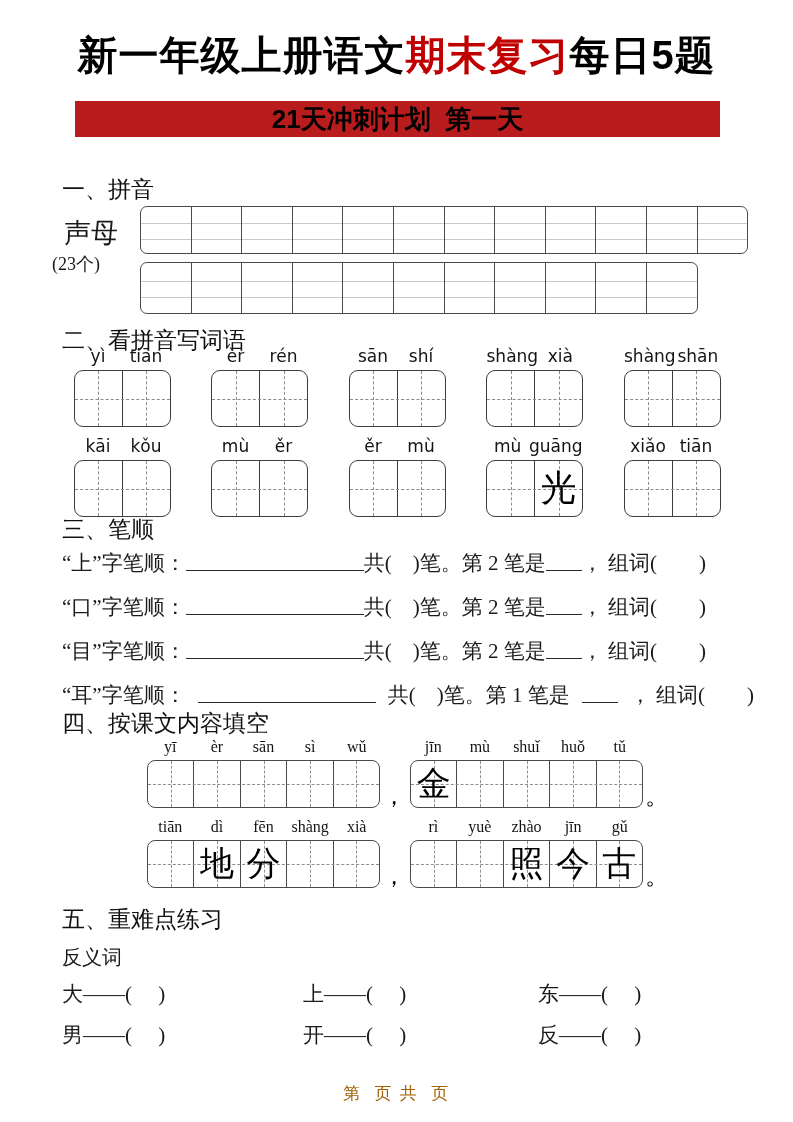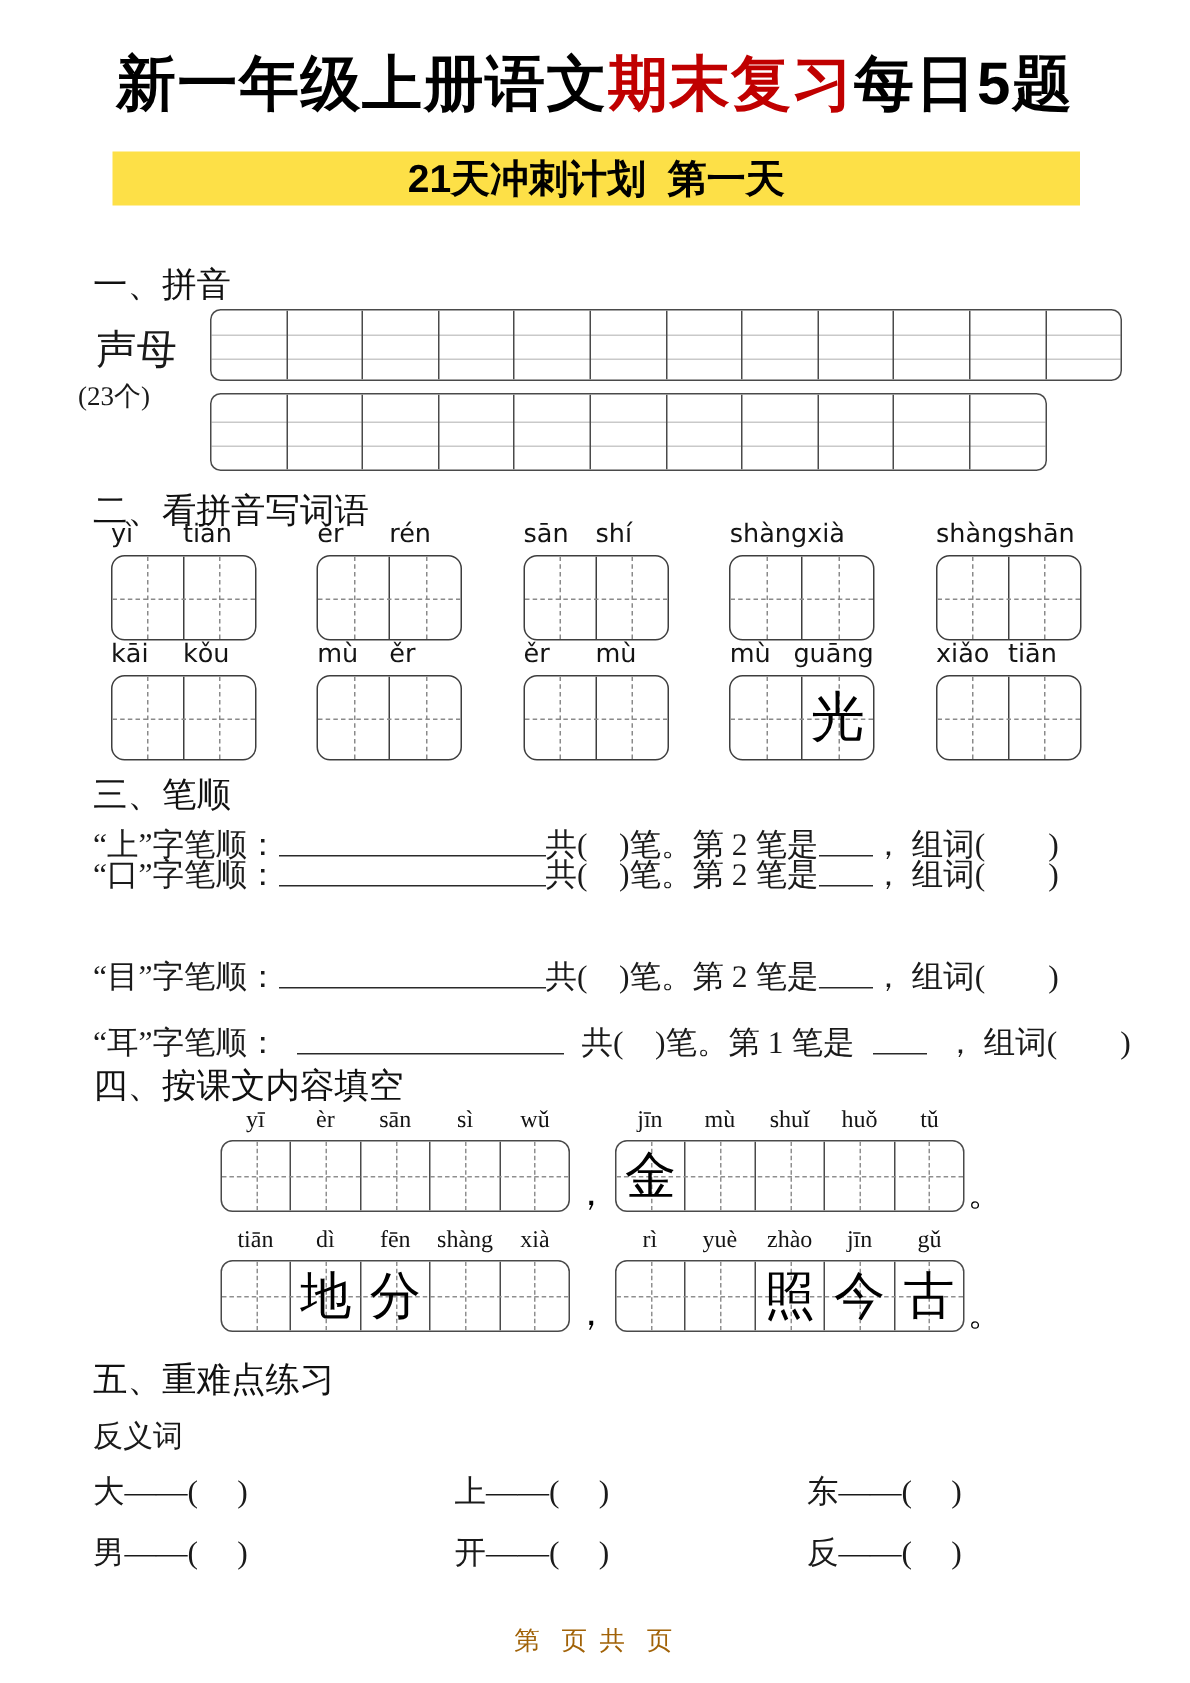--- a/index.html
+++ b/index.html
@@ -5,57 +5,57 @@
   html,body{margin:0;padding:0;background:#fff;}
   .page{position:relative;width:793px;height:1122px;background:#fff;overflow:hidden;
         font-family:"Liberation Serif",serif;color:#1a1a1a;}
 
   
   .title{position:absolute;top:28px;left:0;right:0;text-align:center;
          font-family:"Liberation Sans",sans-serif;font-weight:900;font-size:40px;letter-spacing:1px;color:#000;}
   .title .red{color:#C00000;}
 
   
-  .banner{position:absolute;top:101px;left:75px;width:645px;height:36px;background:#fde047;
+  .banner{position:absolute;top:101px;left:75px;width:645px;height:36px;background:#b91c1c;
           display:flex;align-items:center;justify-content:center;
           font-family:"Liberation Sans",sans-serif;font-weight:bold;font-size:26px;color:#000;white-space:pre;}
 
   
   .h{position:absolute;font-size:23px;color:#111;}
   .h1{left:62px;top:174px;} .h2{left:62px;top:325px;} .h3{left:62px;top:514px;}
   .h4{left:62px;top:708px;} .h5{left:62px;top:904px;}
 
   
   .s1-label1{position:absolute;left:64px;top:215px;font-size:27px;}
   .s1-label2{position:absolute;left:52px;top:252px;font-size:18px;}
   .pline{position:absolute;left:140px;display:flex;border:1.6px solid #4a4a4a;border-radius:7px;overflow:hidden;
          background-image:linear-gradient(#c9c9c9,#c9c9c9),linear-gradient(#c9c9c9,#c9c9c9);
          background-size:100% 1px;background-repeat:no-repeat;background-position:0 36%,0 70%;}
   .pline-1{top:206px;height:46px;} .pline-2{top:262px;height:50px;}
   .pcell{width:49.6px;border-left:1.5px solid #4a4a4a;}
   .pcell:first-child{border-left:none;}
 
   
   .wordrow{position:absolute;left:74px;width:646px;display:flex;justify-content:space-between;}
-  .wordrow-1{top:346px;} .wordrow-2{top:426px;}
+  .wordrow-1{top:346px;} .wordrow-2{top:436px;}
   .wgroup{display:flex;flex-direction:column;align-items:center;width:96px;}
   .pinyin2{display:flex;width:100%;height:24px;font-family:"DejaVu Sans",sans-serif;font-size:17px;color:#141414;}
-  .pinyin2 span{flex:1;}
+  .pinyin2 span{flex:1;text-align:center;}
   .tzg{display:flex;border:1.7px solid #3e3e3e;border-radius:9px;position:relative;overflow:hidden;background:#fff;}
   .tzg .cell{width:47px;height:55px;position:relative;border-left:1.5px solid #3e3e3e;}
   .tzg .cell:first-child{border-left:none;}
   .tzg .cell::before{content:"";position:absolute;top:0;bottom:0;left:50%;border-left:1.2px dashed #8a8a8a;}
   .tzg::after{content:"";position:absolute;left:0;right:0;top:50%;border-top:1.2px dashed #8a8a8a;}
   .fill{position:absolute;inset:0;display:flex;align-items:center;justify-content:center;
         font-size:36px;font-family:"Liberation Serif",serif;color:#000;z-index:2;}
 
   
   .border-row{position:absolute;left:62px;width:705px;font-size:21px;white-space:pre;
               display:flex;align-items:flex-start;}
-  .br-1{top:549px;} .br-2{top:569px;} .br-3{top:637px;} .br-4{top:681px;gap:12px;}
+  .br-1{top:549px;} .br-2{top:593px;} .br-3{top:637px;} .br-4{top:681px;gap:12px;}
   .blank-long{display:inline-block;width:178px;height:1em;border-bottom:1.6px solid #2a2a2a;}
   .blank-short{display:inline-block;width:36px;height:1em;border-bottom:1.6px solid #2a2a2a;}
 
   
   .fillrow{position:absolute;left:147px;display:flex;align-items:flex-end;}
   .fillrow-1{top:738px;} .fillrow-2{top:818px;}
   .fgroup{display:flex;flex-direction:column;width:233px;}
   .pinyin5{display:flex;height:22px;font-family:Liberation Serif, serif;font-size:16px;color:#141414;}
   .pinyin5 span{flex:1;text-align:center;}
   .fgrid{display:flex;border:1.5px solid #4a4a4a;border-radius:8px;position:relative;overflow:hidden;background:#fff;}

